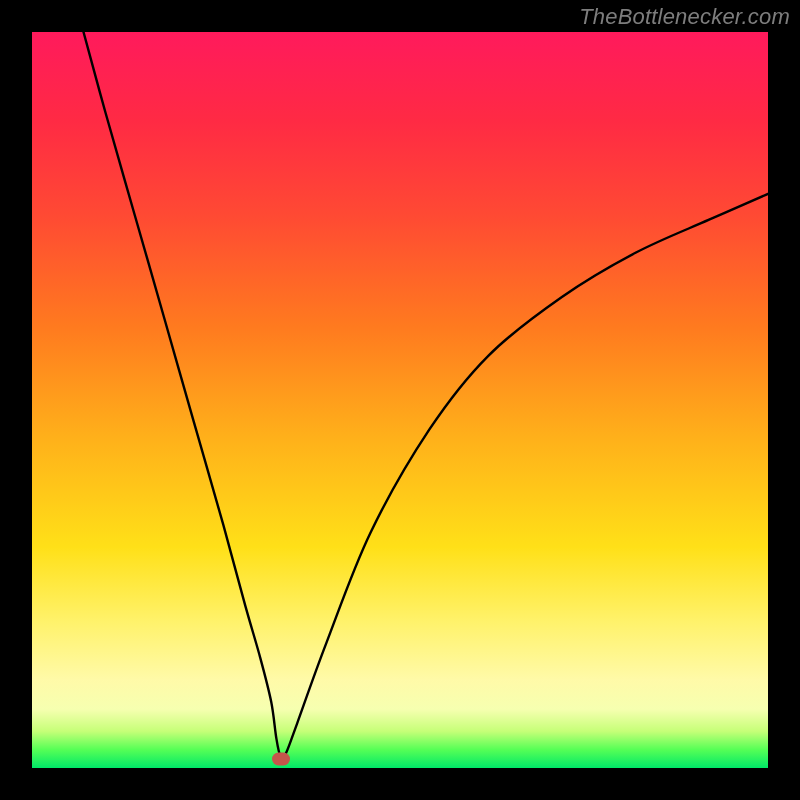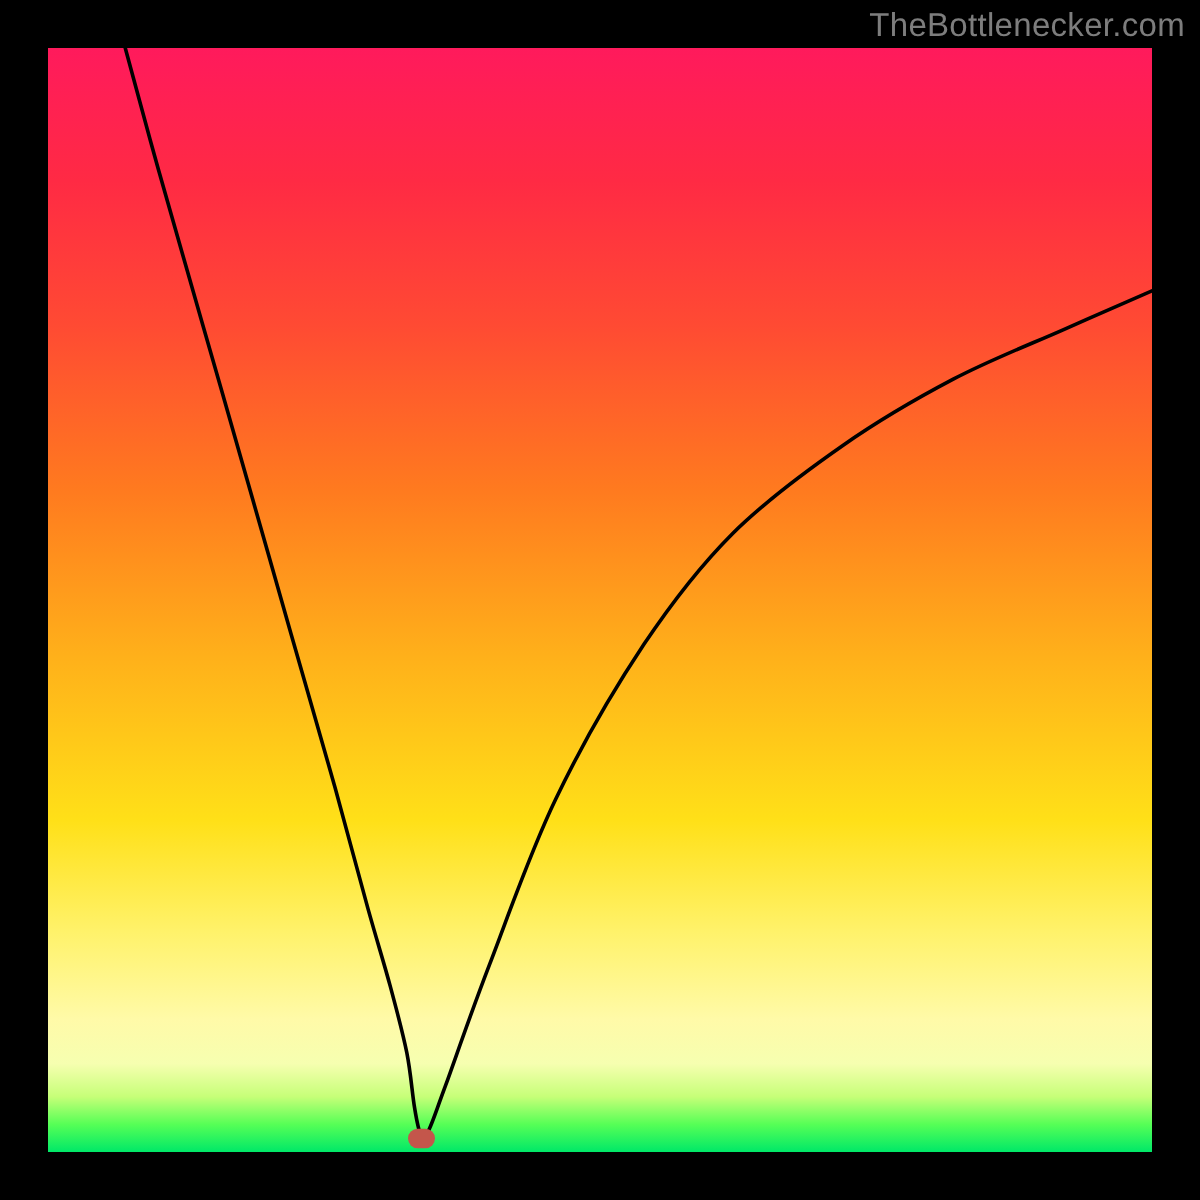--- a/index.html
+++ b/index.html
@@ -11,20 +11,21 @@
     overflow: hidden;
     font-family: Arial, Helvetica, sans-serif;
   }
   .frame {
     position: absolute;
     left: 0;
     top: 0;
     width: 800px;
     height: 800px;
     background: #000;
+    font-style: italic;
   }
   .plot {
     position: absolute;
     left: 32px;
     top: 32px;
     width: 736px;
     height: 736px;
     
     background: linear-gradient(to bottom,
       #ff1a5c 0%,

